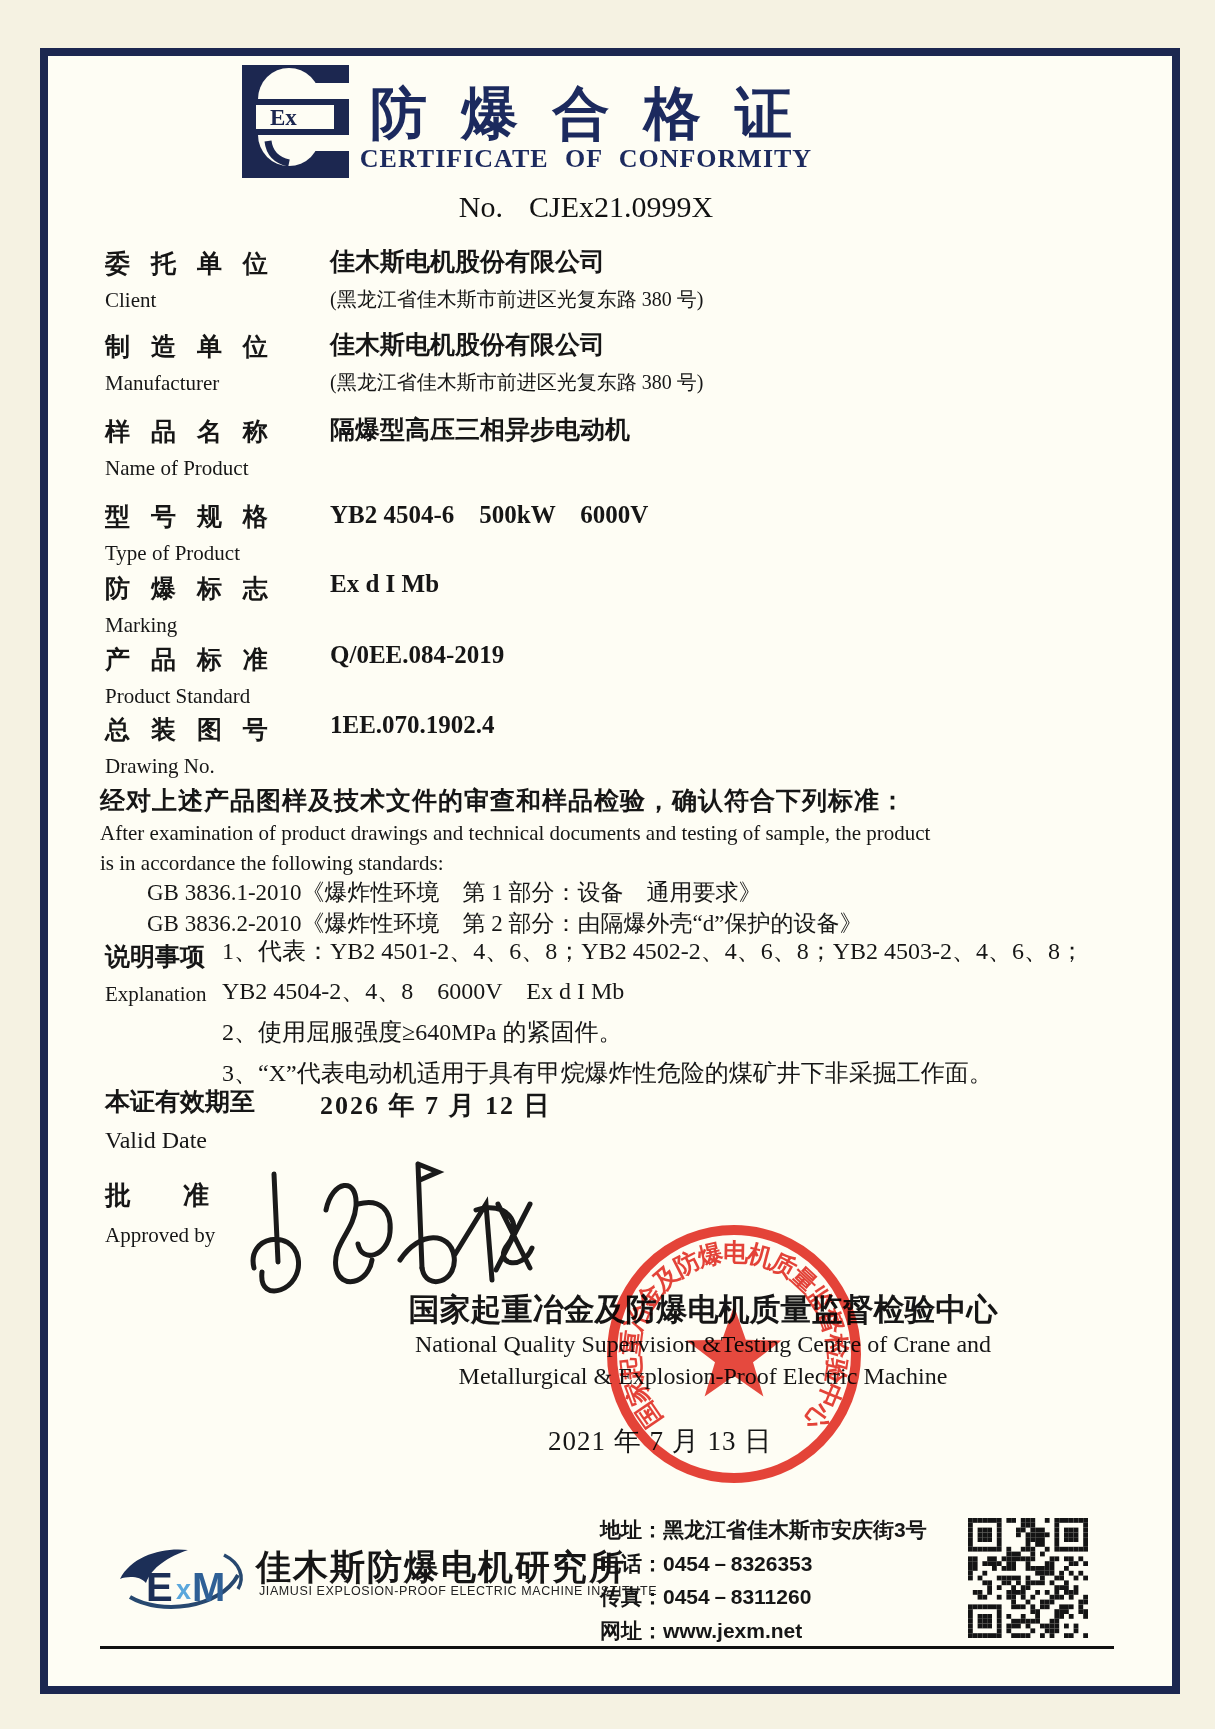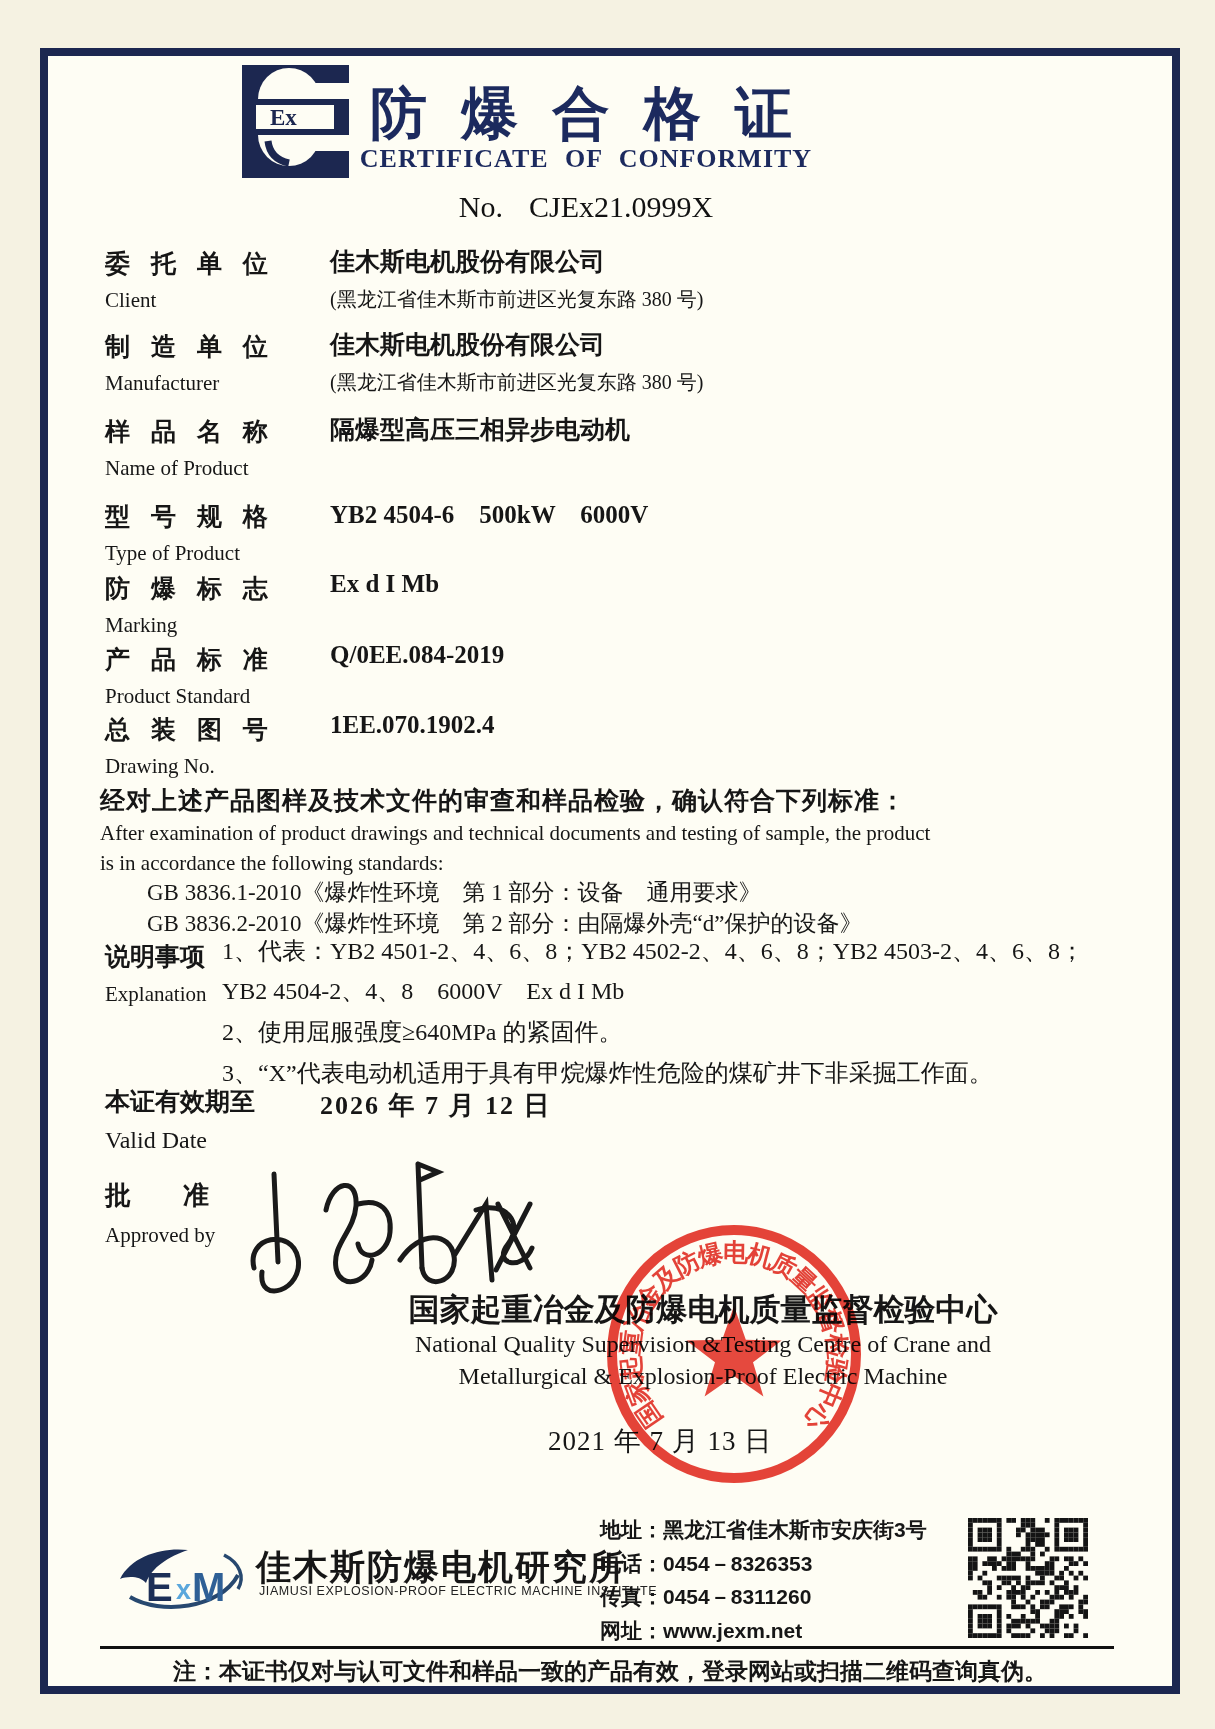--- a/index.html
+++ b/index.html
@@ -550,14 +550,13 @@
         <rect x="10" y="24" width="1" height="1" fill="#141414"></rect>
         <rect x="11" y="24" width="1" height="1" fill="#141414"></rect>
         <rect x="12" y="24" width="1" height="1" fill="#141414"></rect>
         <rect x="15" y="24" width="1" height="1" fill="#141414"></rect>
         <rect x="17" y="24" width="1" height="1" fill="#141414"></rect>
         <rect x="20" y="24" width="1" height="1" fill="#141414"></rect>
         <rect x="21" y="24" width="1" height="1" fill="#141414"></rect>
         <rect x="24" y="24" width="1" height="1" fill="#141414"></rect>
       </svg></div>
   <div class="divider"></div>
-  <div class="note-line">注：本证书仅对与认可文件和样品一致的产品有效，登录网站或扫描二维码查询真伪。</div>
 </div>
 
 </body></html>

